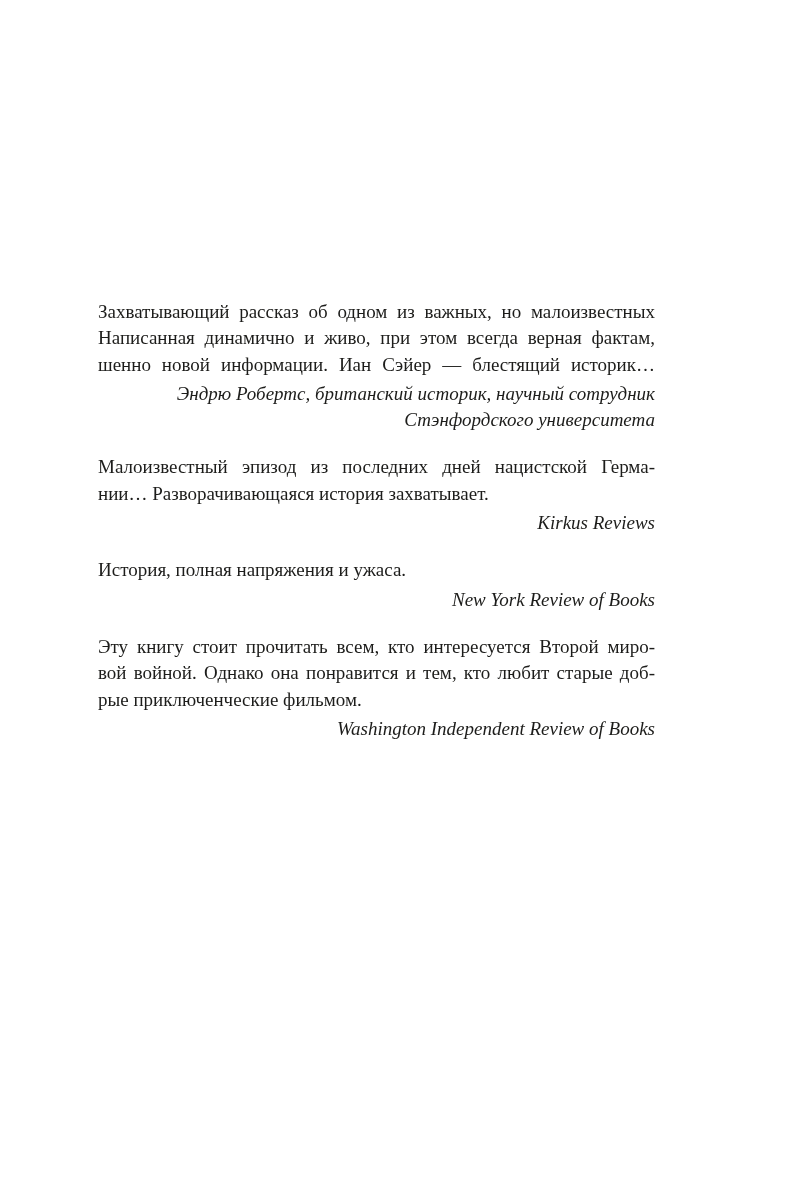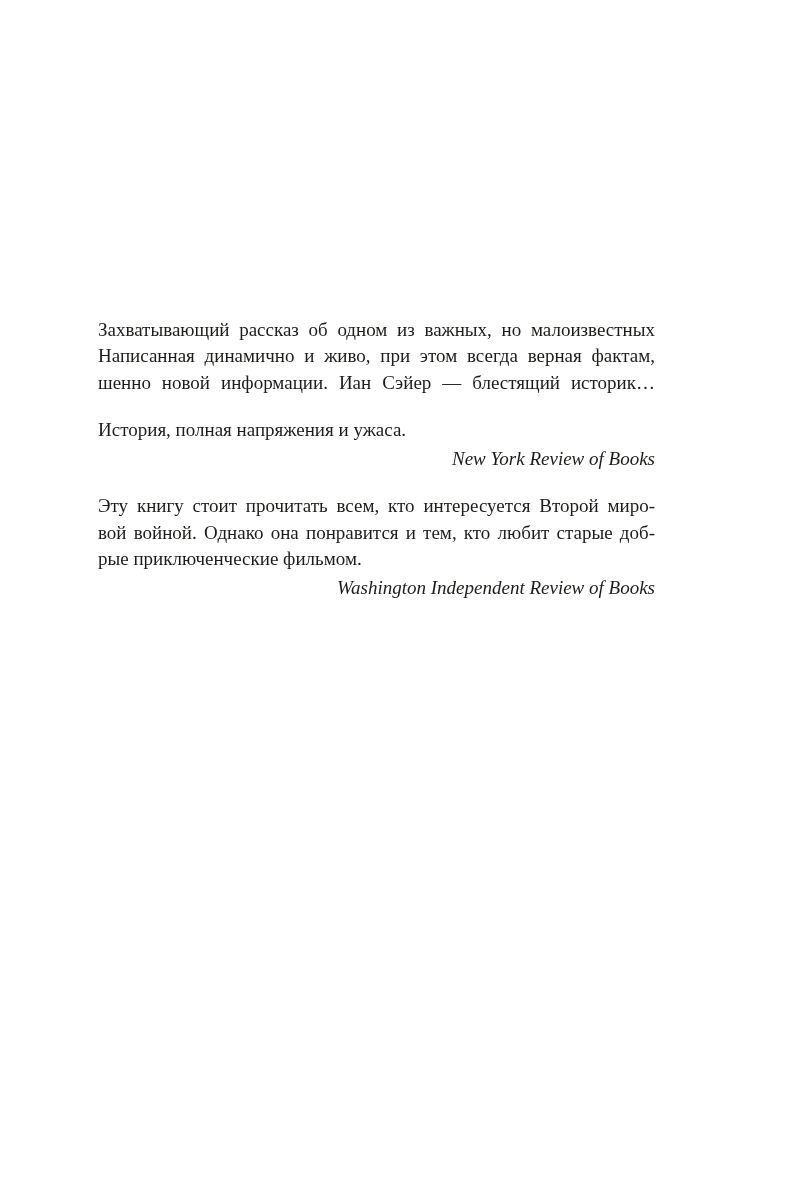--- a/index.html
+++ b/index.html
@@ -12,21 +12,21 @@
     width: 786px;
     height: 1192px;
     background: #ffffff;
     overflow: hidden;
     font-family: "Liberation Serif", "DejaVu Serif", serif;
     color: #1d1d1b;
   }
   .reviews-block {
     position: absolute;
     left: 98px;
-    top: 317px;
+    top: 299px;
     width: 557px;
     font-size: 19px;
     line-height: 26.3px;
   }
   .review {
     margin: 0 0 21px 0;
   }
   .review:last-child {
     margin-bottom: 12px;
   }
@@ -57,22 +57,35 @@
 
 <div class="page">
   <div class="reviews-block">
 
     <section class="review">
       <div class="quote">
         <div class="qline">Захватывающий рассказ об одном из важных, но малоизвестных</div>
         <div class="qline">Написанная динамично и живо, при этом всегда верная фактам,</div>
         <div class="qline">шенно новой информации. Иан Сэйер — блестящий историк…</div>
       </div>
+      <div class="source">
+        <div class="sline">Эндрю Робертс, британский историк, научный сотрудник</div>
+        <div class="sline">Стэнфордского университета</div>
+      </div>
     </section>
 
+    <section class="review">
+      <div class="quote">
+        <div class="qline">Малоизвестный эпизод из последних дней нацистской Герма-</div>
+        <div class="qline last">нии… Разворачивающаяся история захватывает.</div>
+      </div>
+      <div class="source">
+        <div class="sline">Kirkus Reviews</div>
+      </div>
+    </section>
 
     <section class="review">
       <div class="quote">
         <div class="qline last">История, полная напряжения и ужаса.</div>
       </div>
       <div class="source">
         <div class="sline">New York Review of Books</div>
       </div>
     </section>
 

